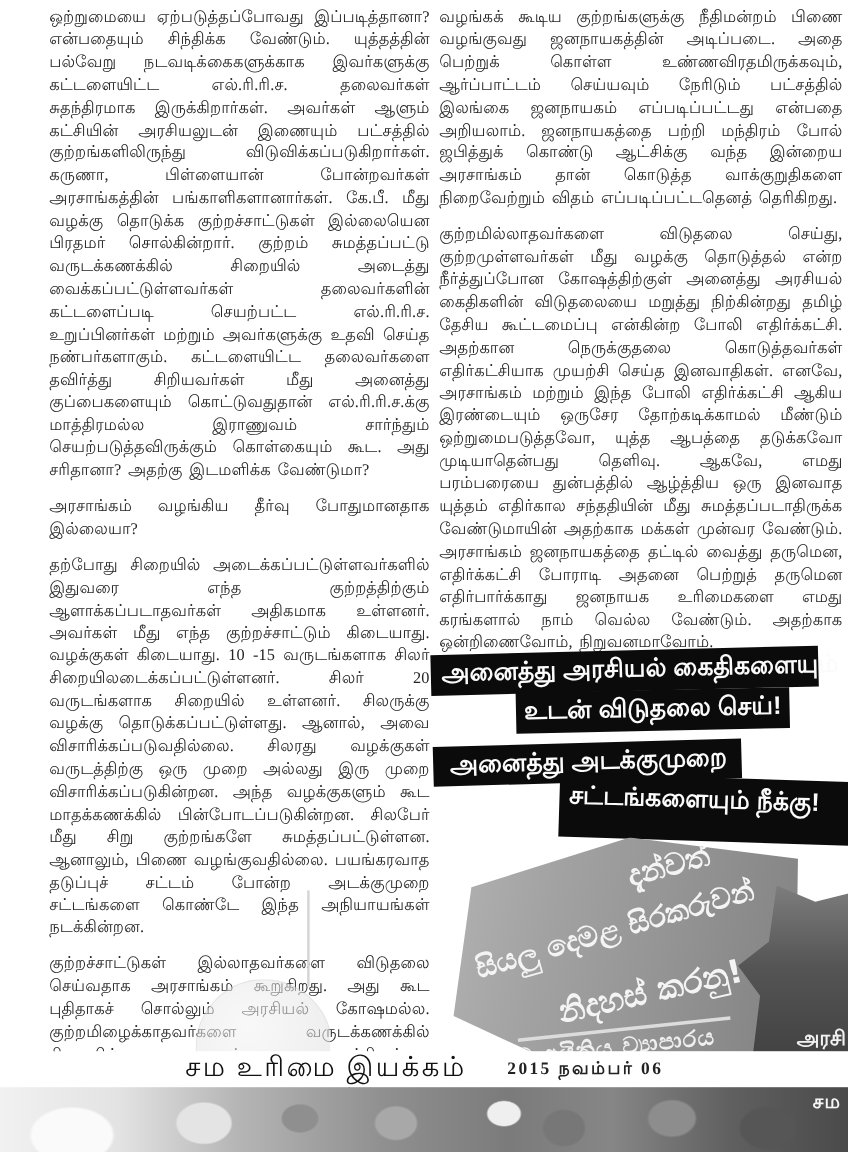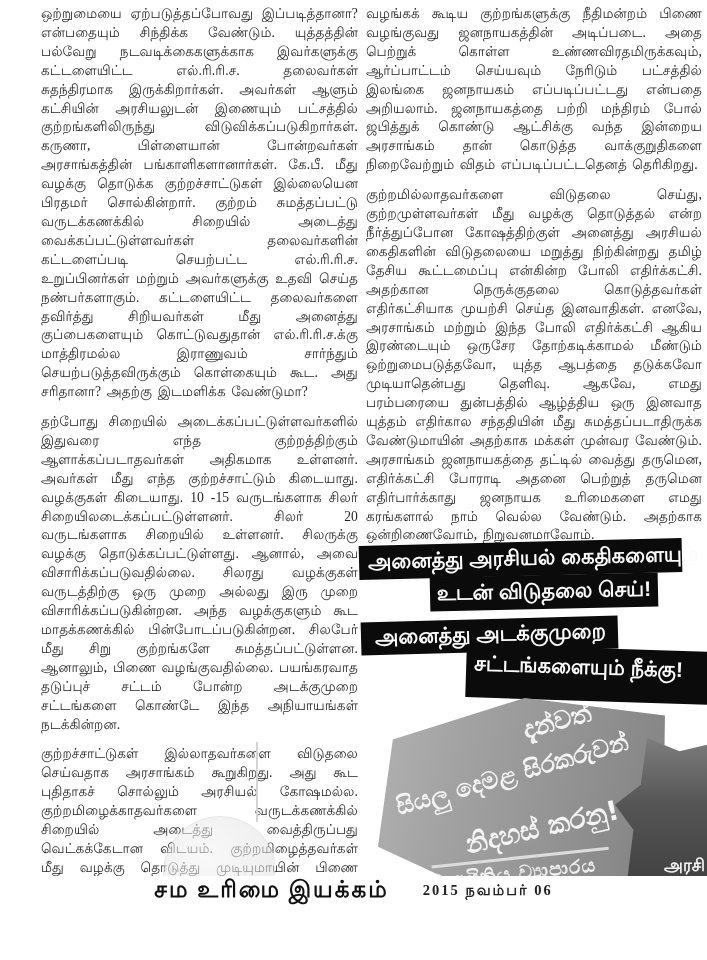--- a/index.html
+++ b/index.html
@@ -54,21 +54,21 @@
       radial-gradient(ellipse 22px 9px at 112px 32px,#d2d2d2 0 60%,transparent 61%);}
   
   .globe{position:absolute;left:163px;top:816px;width:112px;height:66px;overflow:hidden;opacity:.55;}
   .globe .sphere{position:absolute;left:0;top:0;width:112px;height:112px;border-radius:50%;
     background:radial-gradient(circle at 38% 35%,#f4f4f4 0%,#e6e6e6 55%,#d7d7d7 100%);
     border:1px solid #d0d0d0;}
   .pole{position:absolute;left:256px;top:742px;width:2px;height:80px;background:#d4d4d4;}
   
   .footer{position:absolute;left:0;top:876px;width:707px;height:30px;
     display:flex;align-items:center;justify-content:center;gap:34px;background:#fff;}
-  .footer .f-title{font-size:23px;font-weight:bold;letter-spacing:2px;color:#111;}
+  .footer .f-title{font-size:23px;font-weight:normal;letter-spacing:2px;color:#111;}
   .footer .f-date{font-size:14.5px;font-weight:bold;color:#222;letter-spacing:2px;
     font-family:"Liberation Serif",serif;}
   
   .bottom-strip{position:absolute;left:0;top:906px;width:707px;height:54px;
     background:
       radial-gradient(ellipse 60px 40px at 60px 40px,#fafafa 0 55%,transparent 60%),
       radial-gradient(ellipse 40px 30px at 170px 30px,#e4e4e4 0 55%,transparent 60%),
       radial-gradient(ellipse 26px 20px at 250px 26px,#8f8f8f 0 55%,transparent 62%),
       radial-gradient(ellipse 30px 24px at 330px 30px,#a8a8a8 0 55%,transparent 62%),
       radial-gradient(ellipse 24px 18px at 420px 22px,#efefef 0 55%,transparent 62%),
@@ -79,20 +79,21 @@
   .strip-text{position:absolute;right:6px;top:3px;color:#f5f5f5;
     font-family:"Liberation Sans",sans-serif;font-weight:bold;font-size:16px;letter-spacing:1px;}
 </style>
 </head>
 <body>
 
 <div class="page">
 
   <div class="col col-left">
     <p>ஒற்றுமையை ஏற்படுத்தப்போவது இப்படித்தானா? என்பதையும் சிந்திக்க வேண்டும். யுத்தத்தின் பல்வேறு நடவடிக்கைகளுக்காக இவர்களுக்கு கட்டளையிட்ட எல்.ரி.ரி.ச. தலைவர்கள் சுதந்திரமாக இருக்கிறார்கள். அவர்கள் ஆளும் கட்சியின் அரசியலுடன் இணையும் பட்சத்தில் குற்றங்களிலிருந்து விடுவிக்கப்படுகிறார்கள். கருணா, பிள்ளையான் போன்றவர்கள் அரசாங்கத்தின் பங்காளிகளானார்கள். கே.பீ. மீது வழக்கு தொடுக்க குற்றச்சாட்டுகள் இல்லையென பிரதமர் சொல்கின்றார். குற்றம் சுமத்தப்பட்டு வருடக்கணக்கில் சிறையில் அடைத்து வைக்கப்பட்டுள்ளவர்கள் தலைவர்களின் கட்டளைப்படி செயற்பட்ட எல்.ரி.ரி.ச. உறுப்பினர்கள் மற்றும் அவர்களுக்கு உதவி செய்த நண்பர்களாகும். கட்டளையிட்ட தலைவர்களை தவிர்த்து சிறியவர்கள் மீது அனைத்து குப்பைகளையும் கொட்டுவதுதான் எல்.ரி.ரி.ச.க்கு மாத்திரமல்ல இராணுவம் சார்ந்தும் செயற்படுத்தவிருக்கும் கொள்கையும் கூட. அது சரிதானா? அதற்கு இடமளிக்க வேண்டுமா?</p>
+    <p class="subhead">அரசாங்கம் வழங்கிய தீர்வு போதுமானதாக இல்லையா?</p>
     <p class="subhead">தற்போது சிறையில் அடைக்கப்பட்டுள்ளவர்களில் இதுவரை எந்த குற்றத்திற்கும் ஆளாக்கப்படாதவர்கள் அதிகமாக உள்ளனர். அவர்கள் மீது எந்த குற்றச்சாட்டும் கிடையாது. வழக்குகள் கிடையாது. 10 -15 வருடங்களாக சிலர் சிறையிலடைக்கப்பட்டுள்ளனர். சிலர் 20 வருடங்களாக சிறையில் உள்ளனர். சிலருக்கு வழக்கு தொடுக்கப்பட்டுள்ளது. ஆனால், அவை விசாரிக்கப்படுவதில்லை. சிலரது வழக்குகள் வருடத்திற்கு ஒரு முறை அல்லது இரு முறை விசாரிக்கப்படுகின்றன. அந்த வழக்குகளும் கூட மாதக்கணக்கில் பின்போடப்படுகின்றன. சிலபேர் மீது சிறு குற்றங்களே சுமத்தப்பட்டுள்ளன. ஆனாலும், பிணை வழங்குவதில்லை. பயங்கரவாத தடுப்புச் சட்டம் போன்ற அடக்குமுறை சட்டங்களை கொண்டே இந்த அநியாயங்கள் நடக்கின்றன.</p>
     <p class="subhead">குற்றச்சாட்டுகள் இல்லாதவர்களை விடுதலை செய்வதாக அரசாங்கம் கூறுகிறது. அது கூட புதிதாகச் சொல்லும் அரசியல் கோஷமல்ல. குற்றமிழைக்காதவர்களை வருடக்கணக்கில் சிறையில் அடைத்து வைத்திருப்பது வெட்கக்கேடான விடயம். குற்றமிழைத்தவர்கள் மீது வழக்கு தொடுத்து முடியுமாயின் பிணை வழங்குவார்களாம். பிணை</p>
   </div>
 
   <div class="col col-right">
     <p>வழங்கக் கூடிய குற்றங்களுக்கு நீதிமன்றம் பிணை வழங்குவது ஜனநாயகத்தின் அடிப்படை. அதை பெற்றுக் கொள்ள உண்ணவிரதமிருக்கவும், ஆர்ப்பாட்டம் செய்யவும் நேரிடும் பட்சத்தில் இலங்கை ஜனநாயகம் எப்படிப்பட்டது என்பதை அறியலாம். ஜனநாயகத்தை பற்றி மந்திரம் போல் ஜபித்துக் கொண்டு ஆட்சிக்கு வந்த இன்றைய அரசாங்கம் தான் கொடுத்த வாக்குறுதிகளை நிறைவேற்றும் விதம் எப்படிப்பட்டதெனத் தெரிகிறது.</p>
     <p class="subhead">குற்றமில்லாதவர்களை விடுதலை செய்து, குற்றமுள்ளவர்கள் மீது வழக்கு தொடுத்தல் என்ற நீர்த்துப்போன கோஷத்திற்குள் அனைத்து அரசியல் கைதிகளின் விடுதலையை மறுத்து நிற்கின்றது தமிழ் தேசிய கூட்டமைப்பு என்கின்ற போலி எதிர்க்கட்சி. அதற்கான நெருக்குதலை கொடுத்தவர்கள் எதிர்கட்சியாக முயற்சி செய்த இனவாதிகள். எனவே, அரசாங்கம் மற்றும் இந்த போலி எதிர்க்கட்சி ஆகிய இரண்டையும் ஒருசேர தோற்கடிக்காமல் மீண்டும் ஒற்றுமைபடுத்தவோ, யுத்த ஆபத்தை தடுக்கவோ முடியாதென்பது தெளிவு. ஆகவே, எமது பரம்பரையை துன்பத்தில் ஆழ்த்திய ஒரு இனவாத யுத்தம் எதிர்கால சந்ததியின் மீது சுமத்தப்படாதிருக்க வேண்டுமாயின் அதற்காக மக்கள் முன்வர வேண்டும். அரசாங்கம் ஜனநாயகத்தை தட்டில் வைத்து தருமென, எதிர்க்கட்சி போராடி அதனை பெற்றுத் தருமென எதிர்பார்க்காது ஜனநாயக உரிமைகளை எமது கரங்களால் நாம் வெல்ல வேண்டும். அதற்காக ஒன்றிணைவோம், நிறுவனமாவோம்.</p>
   </div>
 
   <div class="strip strip-1a">அனைத்து அரசியல் கைதிகளையும்</div>
@@ -116,14 +117,17 @@
     <div class="dark-figure"></div>
     <div class="crowd-smudge"></div>
     <span class="edge-text">அரசி</span>
   </div>
 
   <div class="footer">
     <span class="f-title">சம உரிமை இயக்கம்</span>
     <span class="f-date">2015 நவம்பர் 06</span>
   </div>
 
+  <div class="bottom-strip">
+    <span class="strip-text">சம</span>
+  </div>
 
 </div>
 
 </body></html>

